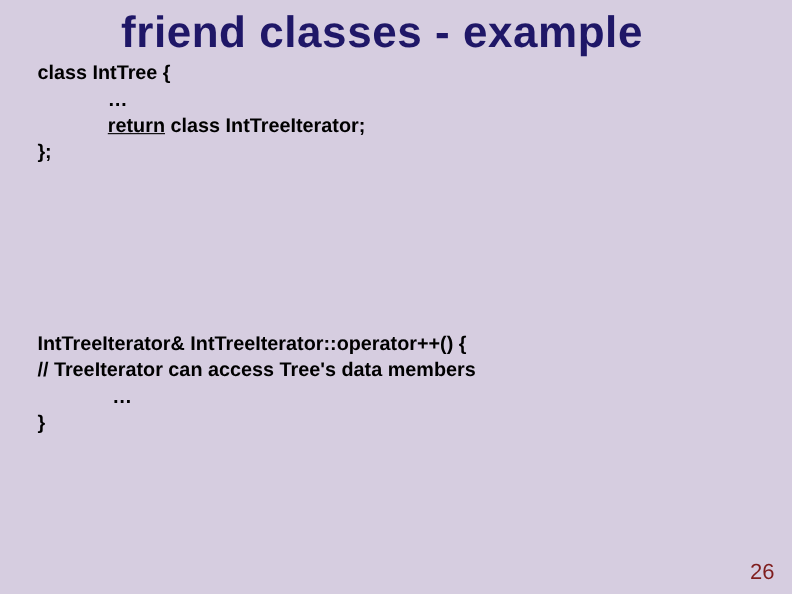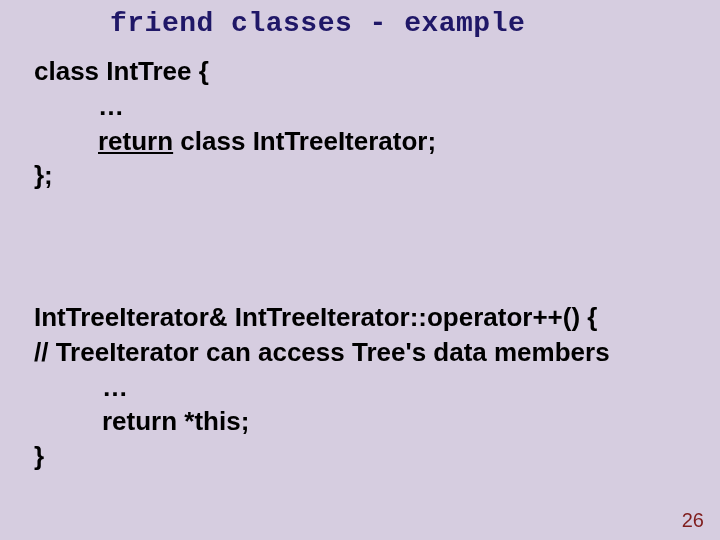--- a/index.html
+++ b/index.html
@@ -16,40 +16,39 @@
     width: 720px;
     height: 540px;
     position: relative;
     box-sizing: border-box;
     padding: 0;
   }
   .title {
     position: absolute;
     top: 8px;
     left: 110px;
-    font-size: 28px;
+    font-size: 40px;
     font-weight: bold;
     color: #1f1767;
     letter-spacing: 0.5px;
-    font-family: Liberation Mono, monospace;
   }
   .code1 {
     position: absolute;
     top: 54px;
     left: 34px;
     width: 640px;
   }
   .code2 {
     position: absolute;
     top: 300px;
     left: 34px;
     width: 640px;
   }
   .line {
-    font-size: 26px;
+    font-size: 18px;
     font-weight: bold;
     color: #000000;
     line-height: 1.34;
     white-space: pre;
   }
   .indent1 { padding-left: 64px; }
   .indent2 { padding-left: 68px; }
   .underline { text-decoration: underline; }
   .pagenum {
     position: absolute;
@@ -70,19 +69,18 @@
     <div class="line">class IntTree {</div>
     <div class="line indent1">…</div>
     <div class="line indent1"><span class="underline">return</span><span> class IntTreeIterator;</span></div>
     <div class="line">};</div>
   </div>
 
   <div class="code2">
     <div class="line">IntTreeIterator&amp; IntTreeIterator::operator++() {</div>
     <div class="line">// TreeIterator can access Tree's data members</div>
     <div class="line indent2">…</div>
-    <div class="line indent2">return *this;</div>
     <div class="line">}</div>
   </div>
 
   <div class="pagenum">26</div>
 
 </div>
 
 </body></html>

